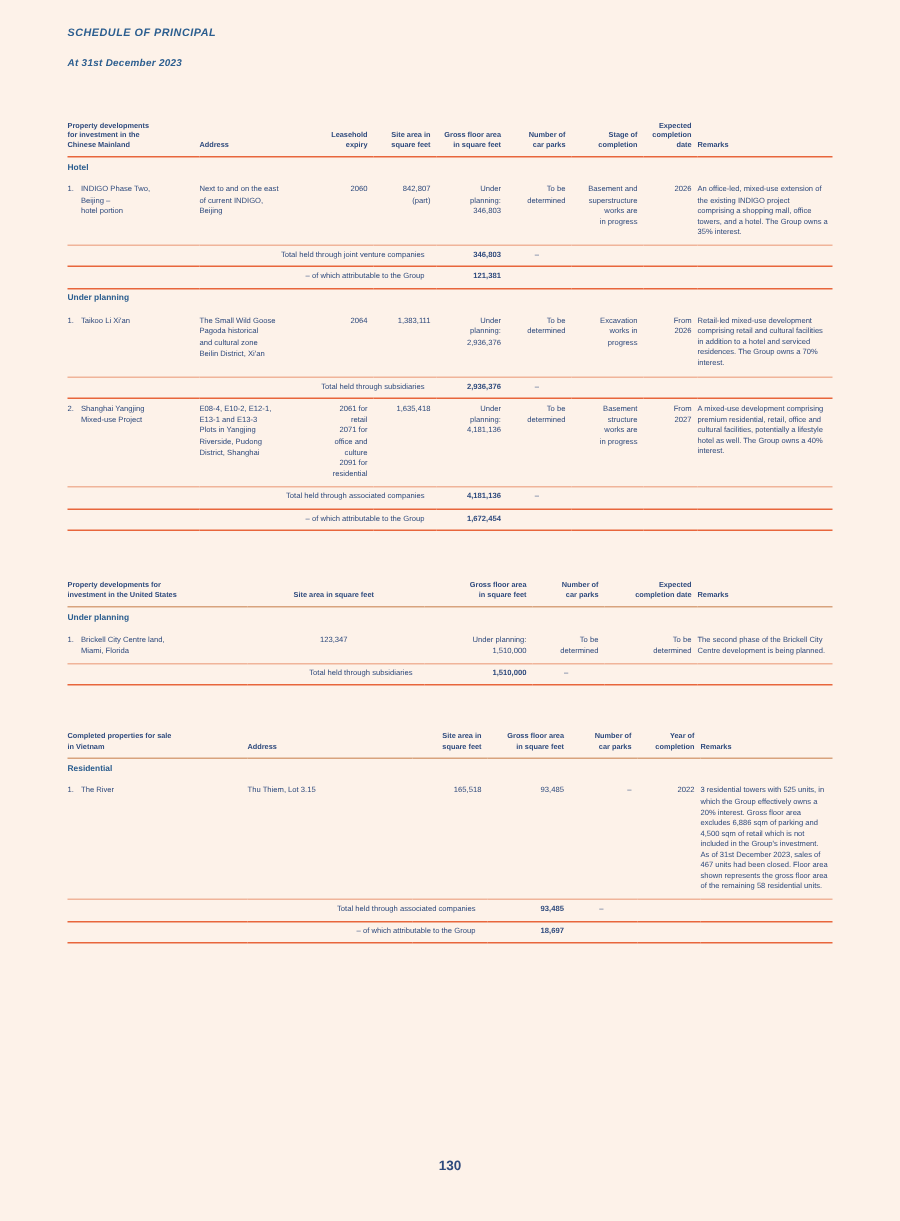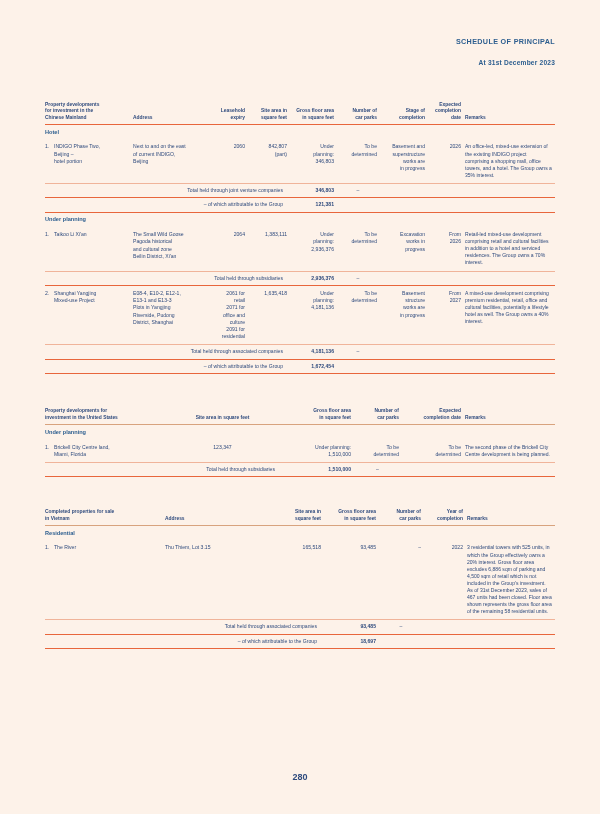--- a/index.html
+++ b/index.html
@@ -15,22 +15,23 @@
   }
   .page {
     position: absolute;
     left: 0; top: 0;
     width: 600px;
     height: 814px;
     padding: 0 45px;
   }
   
   .doc-header {
-    text-align: right;
-    padding-top: 36px;
+    text-align: left;
+    padding-top: 16px;
+    font-style: italic;
   }
   .doc-title {
     font-size: 7.2px;
     font-weight: bold;
     letter-spacing: 0.35px;
     line-height: 11px;
     color: #2c5e8f;
     text-transform: uppercase;
   }
   .doc-subtitle {
@@ -410,14 +411,14 @@
       </tr>
       <tr class="total-row">
         <td colspan="3" class="label">– of which attributable to the Group</td>
         <td class="val">18,697</td>
         <td class="dash"></td>
         <td colspan="2"></td>
       </tr>
     </tbody>
   </table>
 
-  <div class="page-num">280</div>
+  <div class="page-num">130</div>
 </div>
 
 </body></html>

